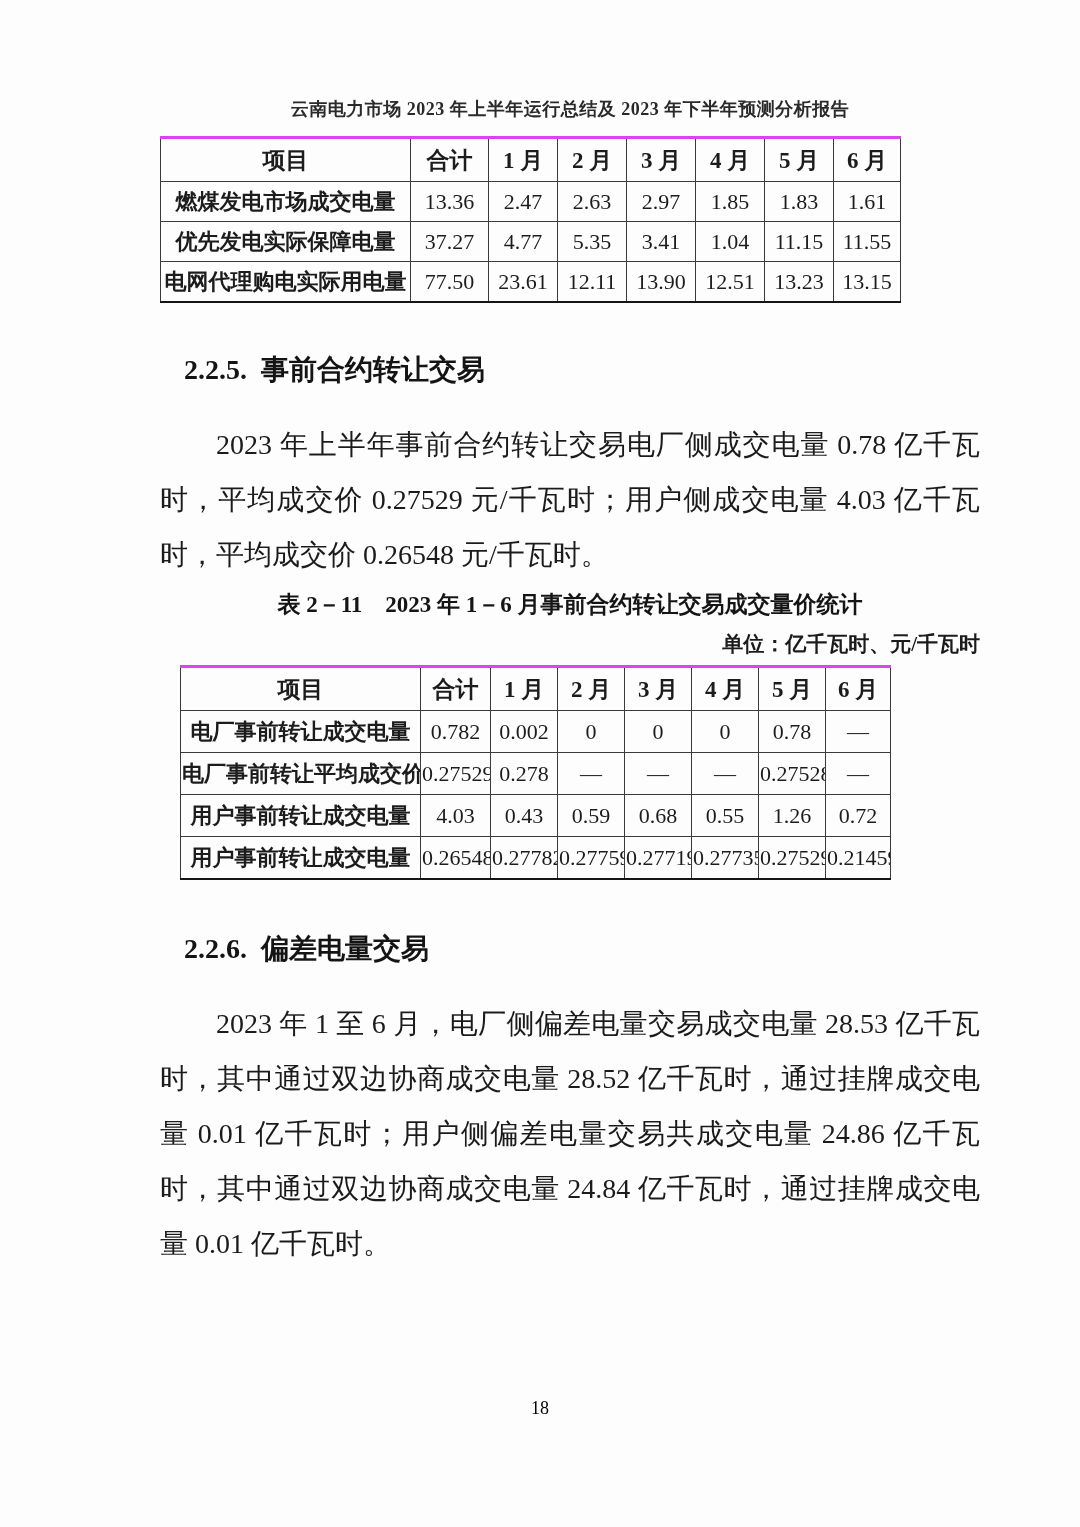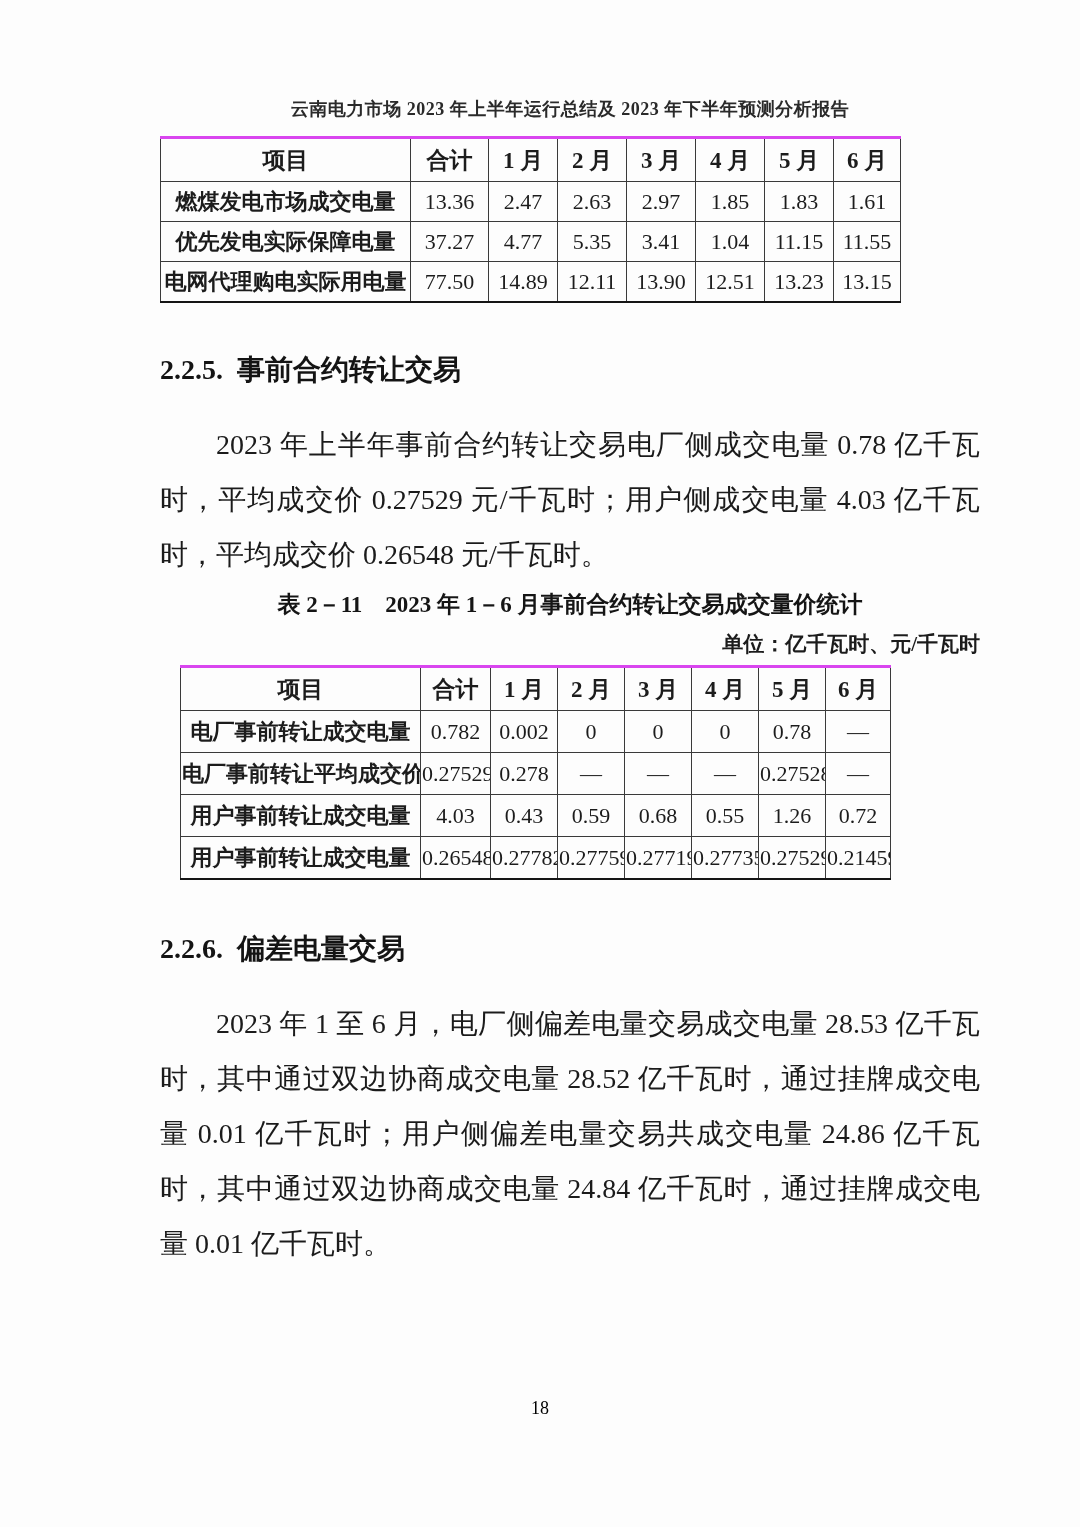--- a/index.html
+++ b/index.html
@@ -23,21 +23,21 @@
   }
   .data-table th{font-weight:bold;font-size:23px;height:42px;}
   .data-table td{height:39px;}
   .data-table .row-label{font-weight:bold;}
   #table1{width:740px;}
   #table2{width:710px;margin-left:20px;margin-top:6px;}
   #table2 td{height:41px;}
   .section-heading{
     margin-top:48px;font-size:28px;font-weight:bold;color:#141414;line-height:38px;
   }
-  .section-heading .num{margin-right:14px;}
+  .section-heading .num{margin-right:14px;margin-left:24px;}
   .body-para{
     margin-top:28px;font-size:28px;line-height:55px;color:#1b1b1b;
     text-align:justify;text-indent:2em;text-justify:inter-ideograph;
   }
   .table-caption{
     margin-top:8px;text-align:center;font-size:23px;font-weight:bold;color:#151515;line-height:30px;
   }
   .unit-note{
     text-align:right;font-size:21px;font-weight:bold;color:#1b1b1b;line-height:30px;margin-top:9px;
   }
@@ -91,21 +91,21 @@
       <td>4.77</td>
       <td>5.35</td>
       <td>3.41</td>
       <td>1.04</td>
       <td>11.15</td>
       <td>11.55</td>
     </tr>
     <tr>
       <td class="row-label">电网代理购电实际用电量</td>
       <td>77.50</td>
-      <td>14.89</td>
+      <td>23.61</td>
       <td>12.11</td>
       <td>13.90</td>
       <td>12.51</td>
       <td>13.23</td>
       <td>13.15</td>
     </tr>
   </tbody>
     </table>
 
   <div class="section-heading">

